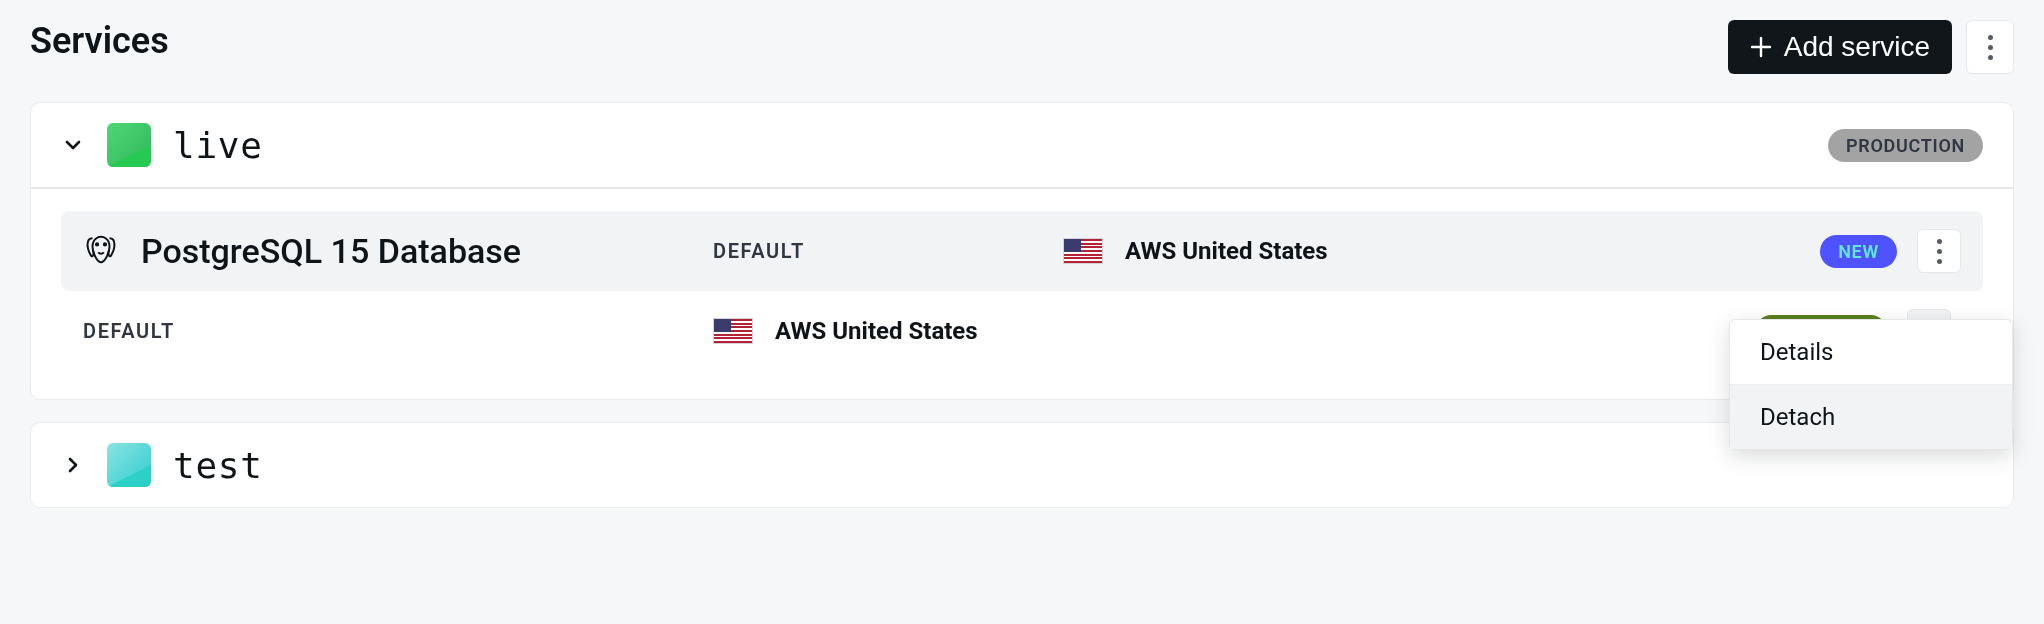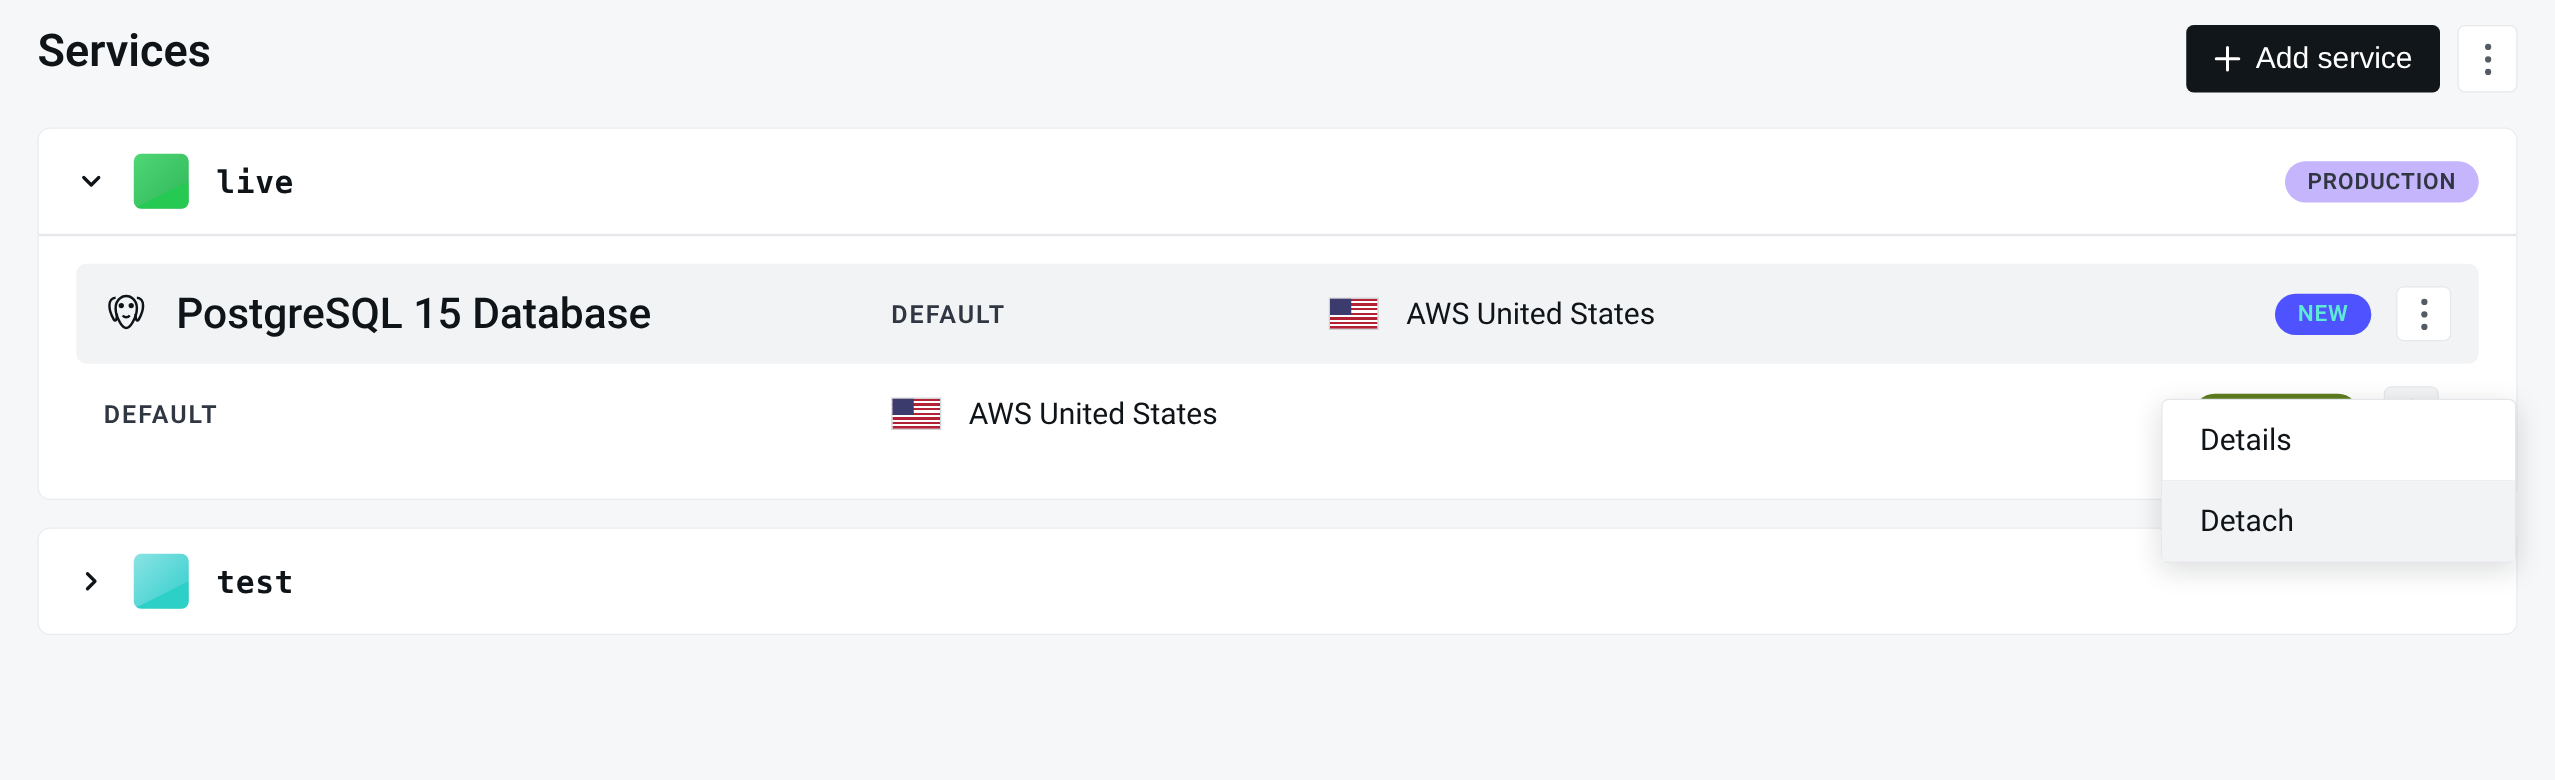--- a/index.html
+++ b/index.html
@@ -27,21 +27,21 @@
       align-items: center;
       gap: 14px;
     }
     .add-btn {
       background: #101619;
       color: #fff;
       border: none;
       border-radius: 6px;
       padding: 0 22px;
       height: 54px;
-      font-size: 24px;
+      font-size: 28px;
       font-weight: 500;
       display: flex;
       align-items: center;
       gap: 12px;
       cursor: pointer;
     }
     .plus-icon svg { display: block; }
     .dots-btn {
       width: 48px;
       height: 54px;
@@ -92,51 +92,51 @@
     .env-icon.teal {
       background: linear-gradient(135deg, #8ce3e3 0%, #2ecdcd 100%);
     }
     .env-icon.teal::after {
       content: ""; position: absolute; left: 0; right: 0; bottom: 0; height: 50%;
       background: #2dd0c6;
       clip-path: polygon(0 100%, 100% 100%, 100% 0);
     }
     .env-name {
       font-family: ui-monospace, "SF Mono", Menlo, Consolas, monospace;
-      font-size: 25px;
-      font-weight: 700;
+      font-size: 36px;
+      font-weight: 400;
       letter-spacing: 0.02em;
     }
     .badge {
       display: inline-flex; align-items: center;
       padding: 6px 18px; border-radius: 20px;
       font-size: 18px; font-weight: 600; letter-spacing: 0.04em;
     }
-    .badge-prod { background: #c4b5fd; color: #303742; }
+    .badge-prod { background: #a3a3a3; color: #303742; }
     .badge-new { background: #4f52ff; color: #5eead4; }
     .badge-attached { background: #5e7d1f; color: #fff; }
 
     .svc-list { padding: 22px 30px 28px; position: relative; }
     .svc-row {
       display: grid;
       grid-template-columns: 620px 340px 1fr auto;
       align-items: center;
       padding: 18px 22px;
       border-radius: 8px;
       gap: 10px;
     }
     .svc-row.highlight { background: #f2f3f5; }
     .svc-name-cell { display: flex; align-items: center; gap: 22px; }
     .svc-icon { width: 36px; height: 36px; display: flex; align-items: center; justify-content: center; }
     .svc-icon svg { display: block; }
     .svc-name { font-size: 34px; font-weight: 500; }
     .svc-default {
       font-size: 20px; font-weight: 600; letter-spacing: 0.08em; color: #303742;
     }
-    .svc-region { display: flex; align-items: center; gap: 22px; }
+    .svc-region { display: flex; align-items: center; gap: 22px; font-weight: bold; }
     .flag {
       width: 40px; height: 26px; position: relative; border: 1px solid #d0d3d8;
       background: linear-gradient(#b22234 0%, #b22234 7.7%,#fff 7.7%, #fff 15.4%,#b22234 15.4%,#b22234 23.1%,#fff 23.1%,#fff 30.8%,#b22234 30.8%,#b22234 38.5%,#fff 38.5%,#fff 46.2%,#b22234 46.2%,#b22234 53.8%,#fff 53.8%,#fff 61.5%,#b22234 61.5%,#b22234 69.2%,#fff 69.2%,#fff 76.9%,#b22234 76.9%,#b22234 84.6%,#fff 84.6%,#fff 92.3%,#b22234 92.3%,#b22234 100%);
     }
     .flag::before {
       content: ""; position: absolute; left: 0; top: 0; width: 45%; height: 54%;
       background: #3c3b6e;
     }
     .region-text { font-size: 24px; }
     .svc-actions { display: flex; align-items: center; gap: 20px; justify-content: flex-end; }

